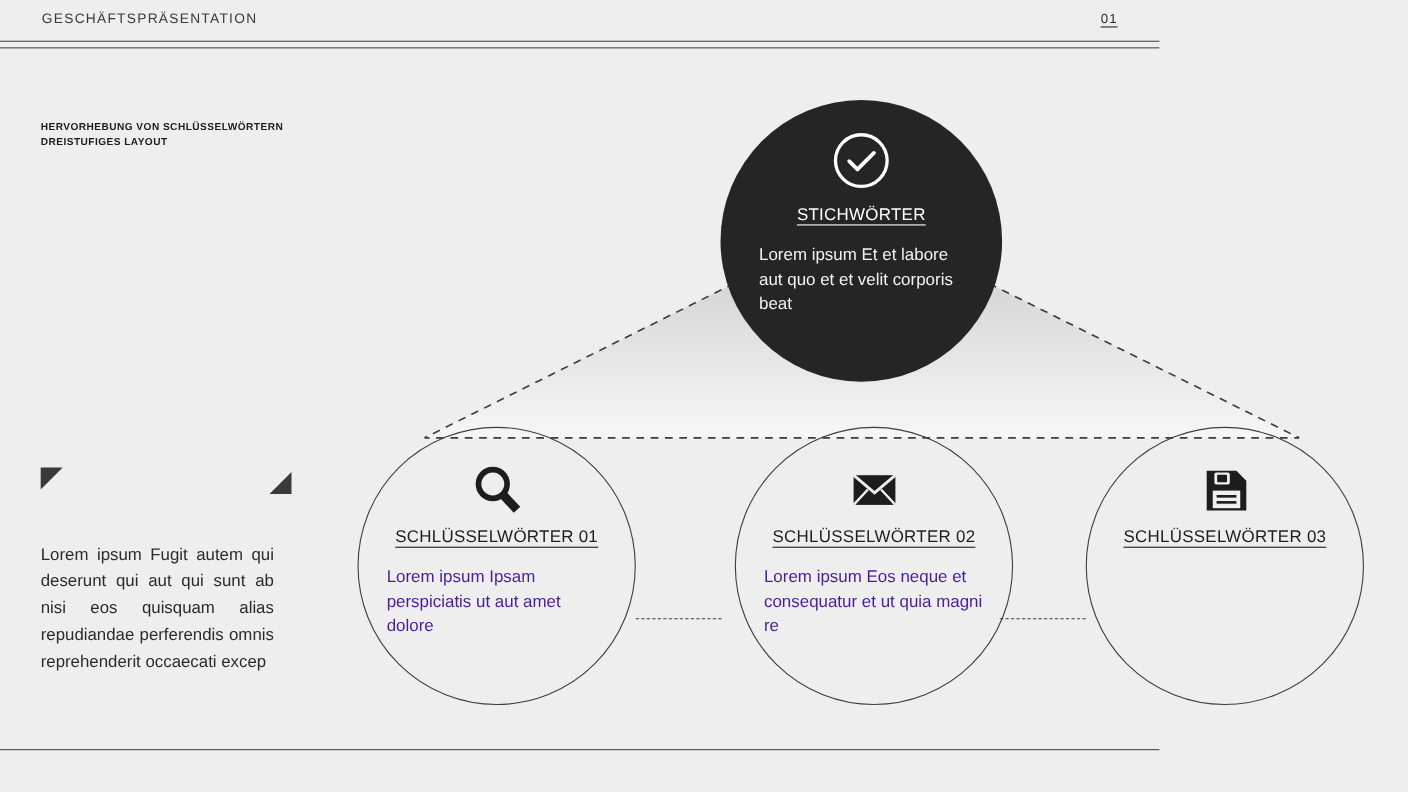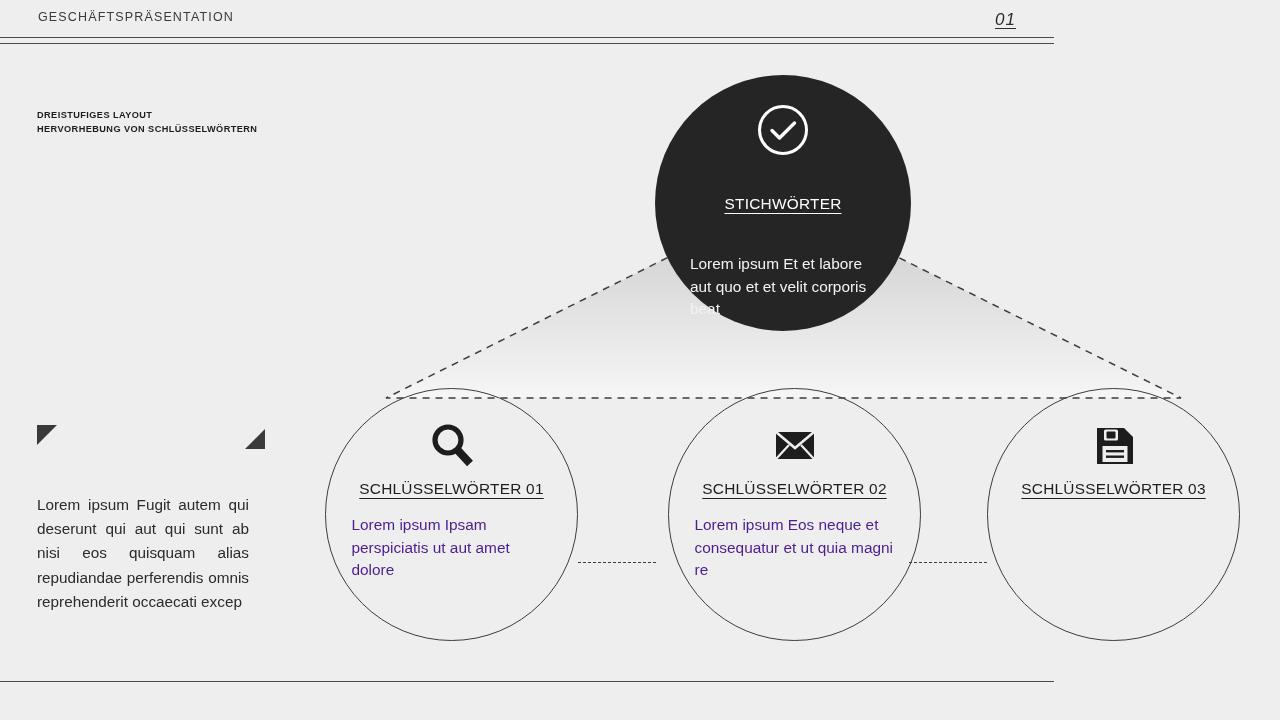--- a/index.html
+++ b/index.html
@@ -30,26 +30,25 @@
     font-size: 12.5px;
     letter-spacing: 1.15px;
     color: #3a3a3a;
     font-weight: 400;
     white-space: nowrap;
   }
   .header-page {
     position: absolute;
     right: 38px;
     top: 10px;
-    font-size: 17px;
+    font-size: 12px;
     letter-spacing: 1.0px;
     color: #2b2b2b;
     text-decoration: underline;
     text-underline-offset: 3px;
-    font-style: italic;
   }
   .header-rule-1 {
     position: absolute;
     left: 0; right: 0;
     top: 37px;
     height: 1px;
     background: #4a4a4a;
   }
   .header-rule-2 {
     position: absolute;
@@ -130,27 +129,26 @@
     position: absolute;
     border-radius: 50%;
     box-sizing: border-box;
     display: flex;
     flex-direction: column;
     align-items: center;
     justify-content: flex-start;
   }
   .node-top {
     left: 655px;
-    top: 75px;
+    top: 91px;
     width: 256px;
     height: 256px;
     background: #252525;
     color: #ffffff;
     padding-top: 28px;
-    gap: 24px;
   }
   .node-bottom {
     width: 253px;
     height: 253px;
     top: 388px;
     border: 1.2px solid #3d3d3d;
     background: transparent;
     padding-top: 31px;
   }
   .node-b1 { left: 325px; }
@@ -206,22 +204,22 @@
 <body>
 
 <div class="slide">
 
   <div class="header-title">GESCHÄFTSPRÄSENTATION</div>
   <div class="header-page">01</div>
   <div class="header-rule-1"></div>
   <div class="header-rule-2"></div>
 
   <div class="eyebrow">
+    <div>HERVORHEBUNG VON SCHLÜSSELWÖRTERN</div>
     <div>DREISTUFIGES LAYOUT</div>
-    <div>HERVORHEBUNG VON SCHLÜSSELWÖRTERN</div>
   </div>
 
   <svg class="triangle-wrap" width="1280" height="720" viewBox="0 0 1280 720" xmlns="http://www.w3.org/2000/svg">
     <defs>
       <linearGradient id="triGrad" x1="0" y1="0" x2="0" y2="1">
         <stop offset="0%" stop-color="#c9c9c9"></stop>
         <stop offset="55%" stop-color="#e2e2e2"></stop>
         <stop offset="100%" stop-color="#f6f6f6"></stop>
       </linearGradient>
     </defs>

